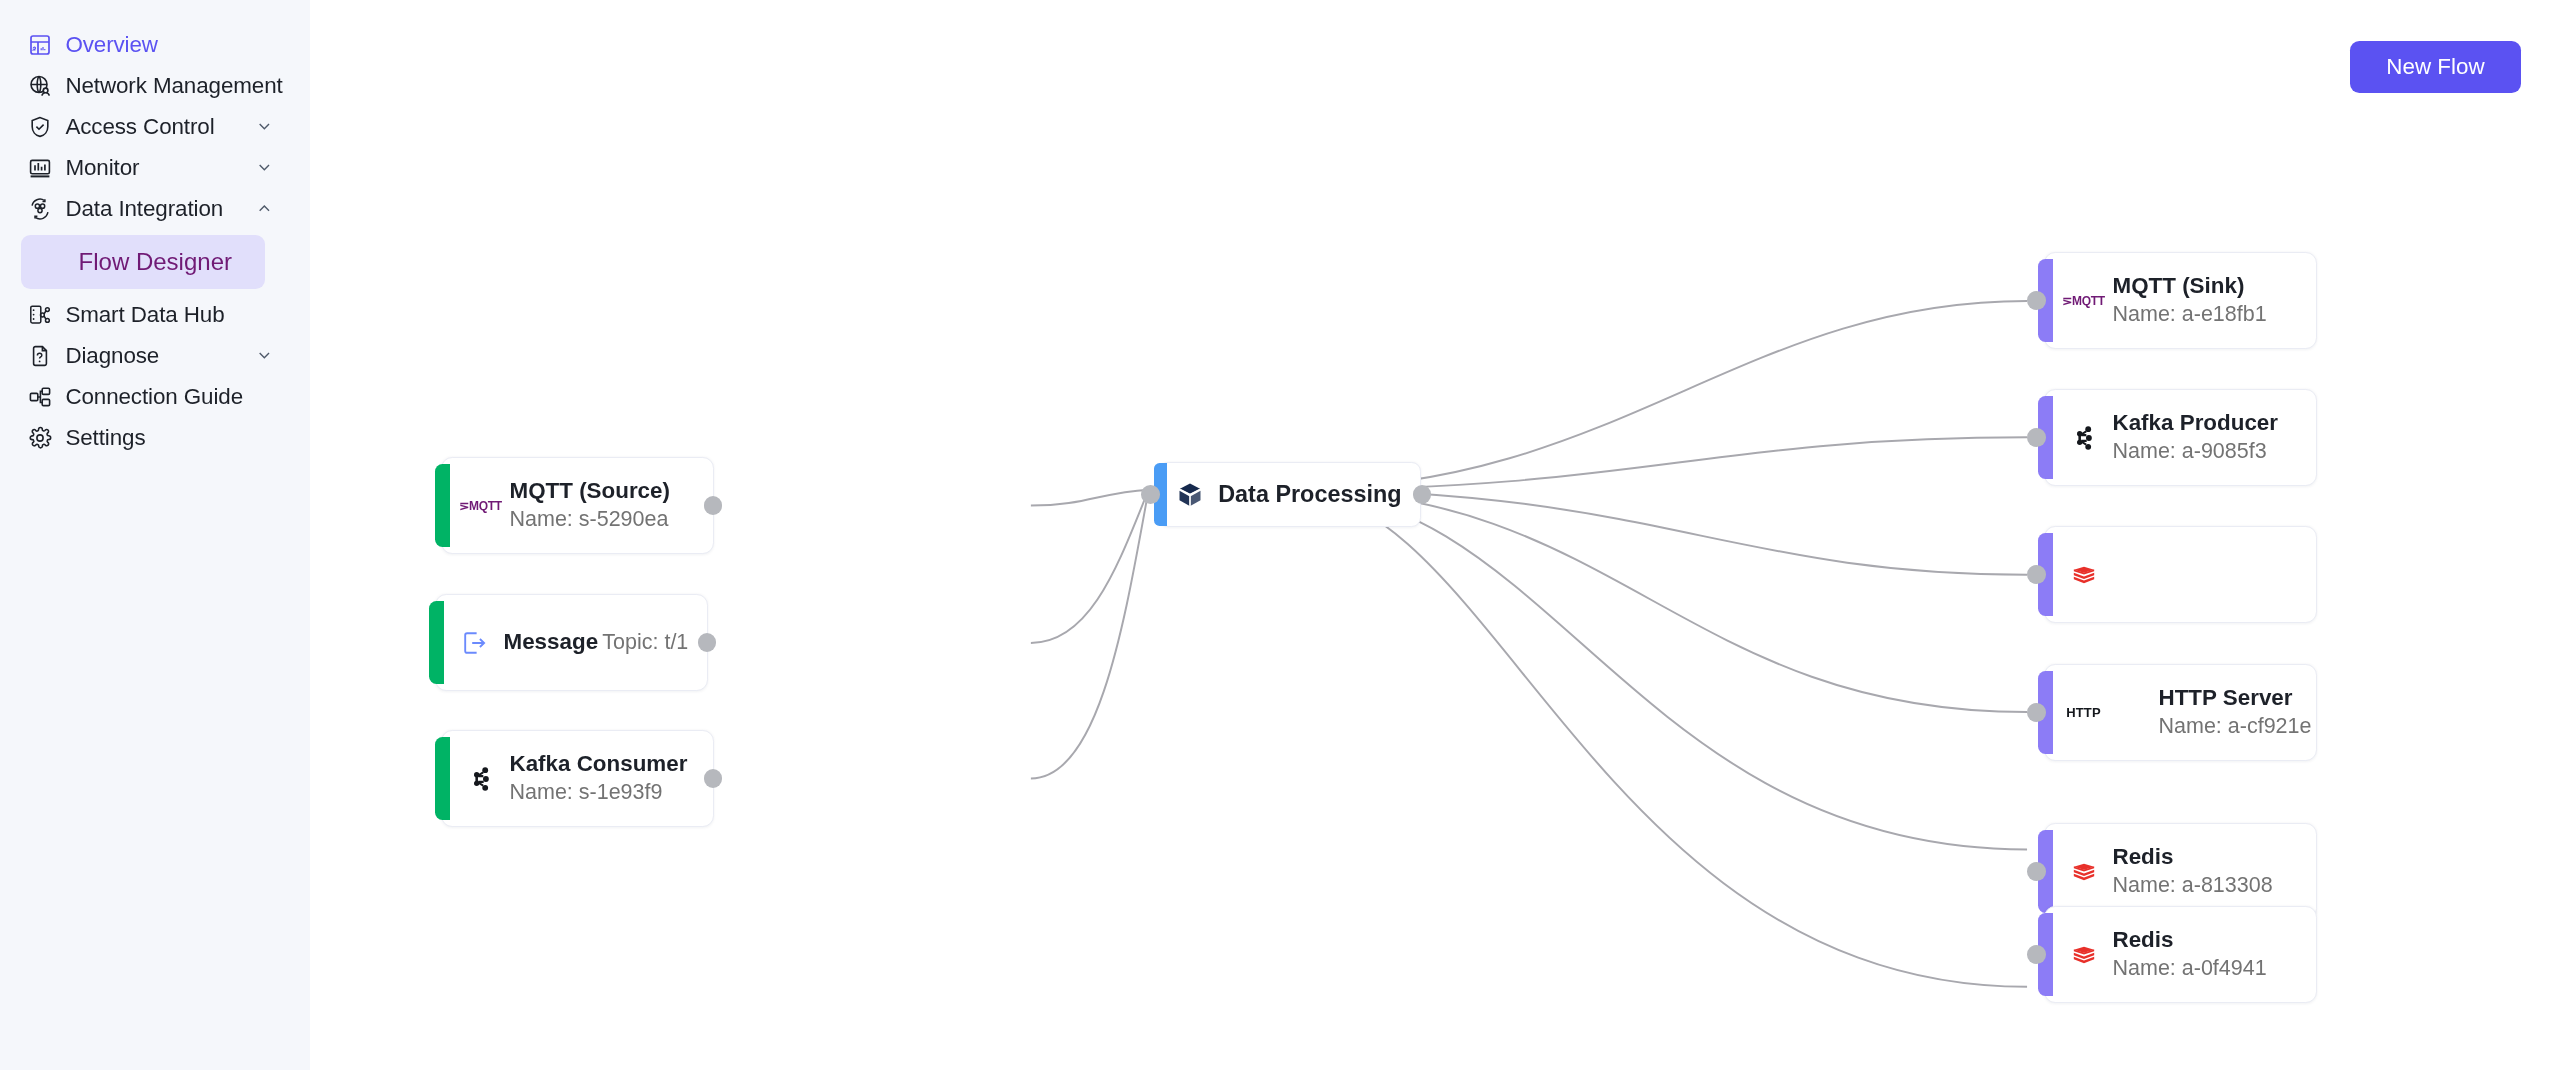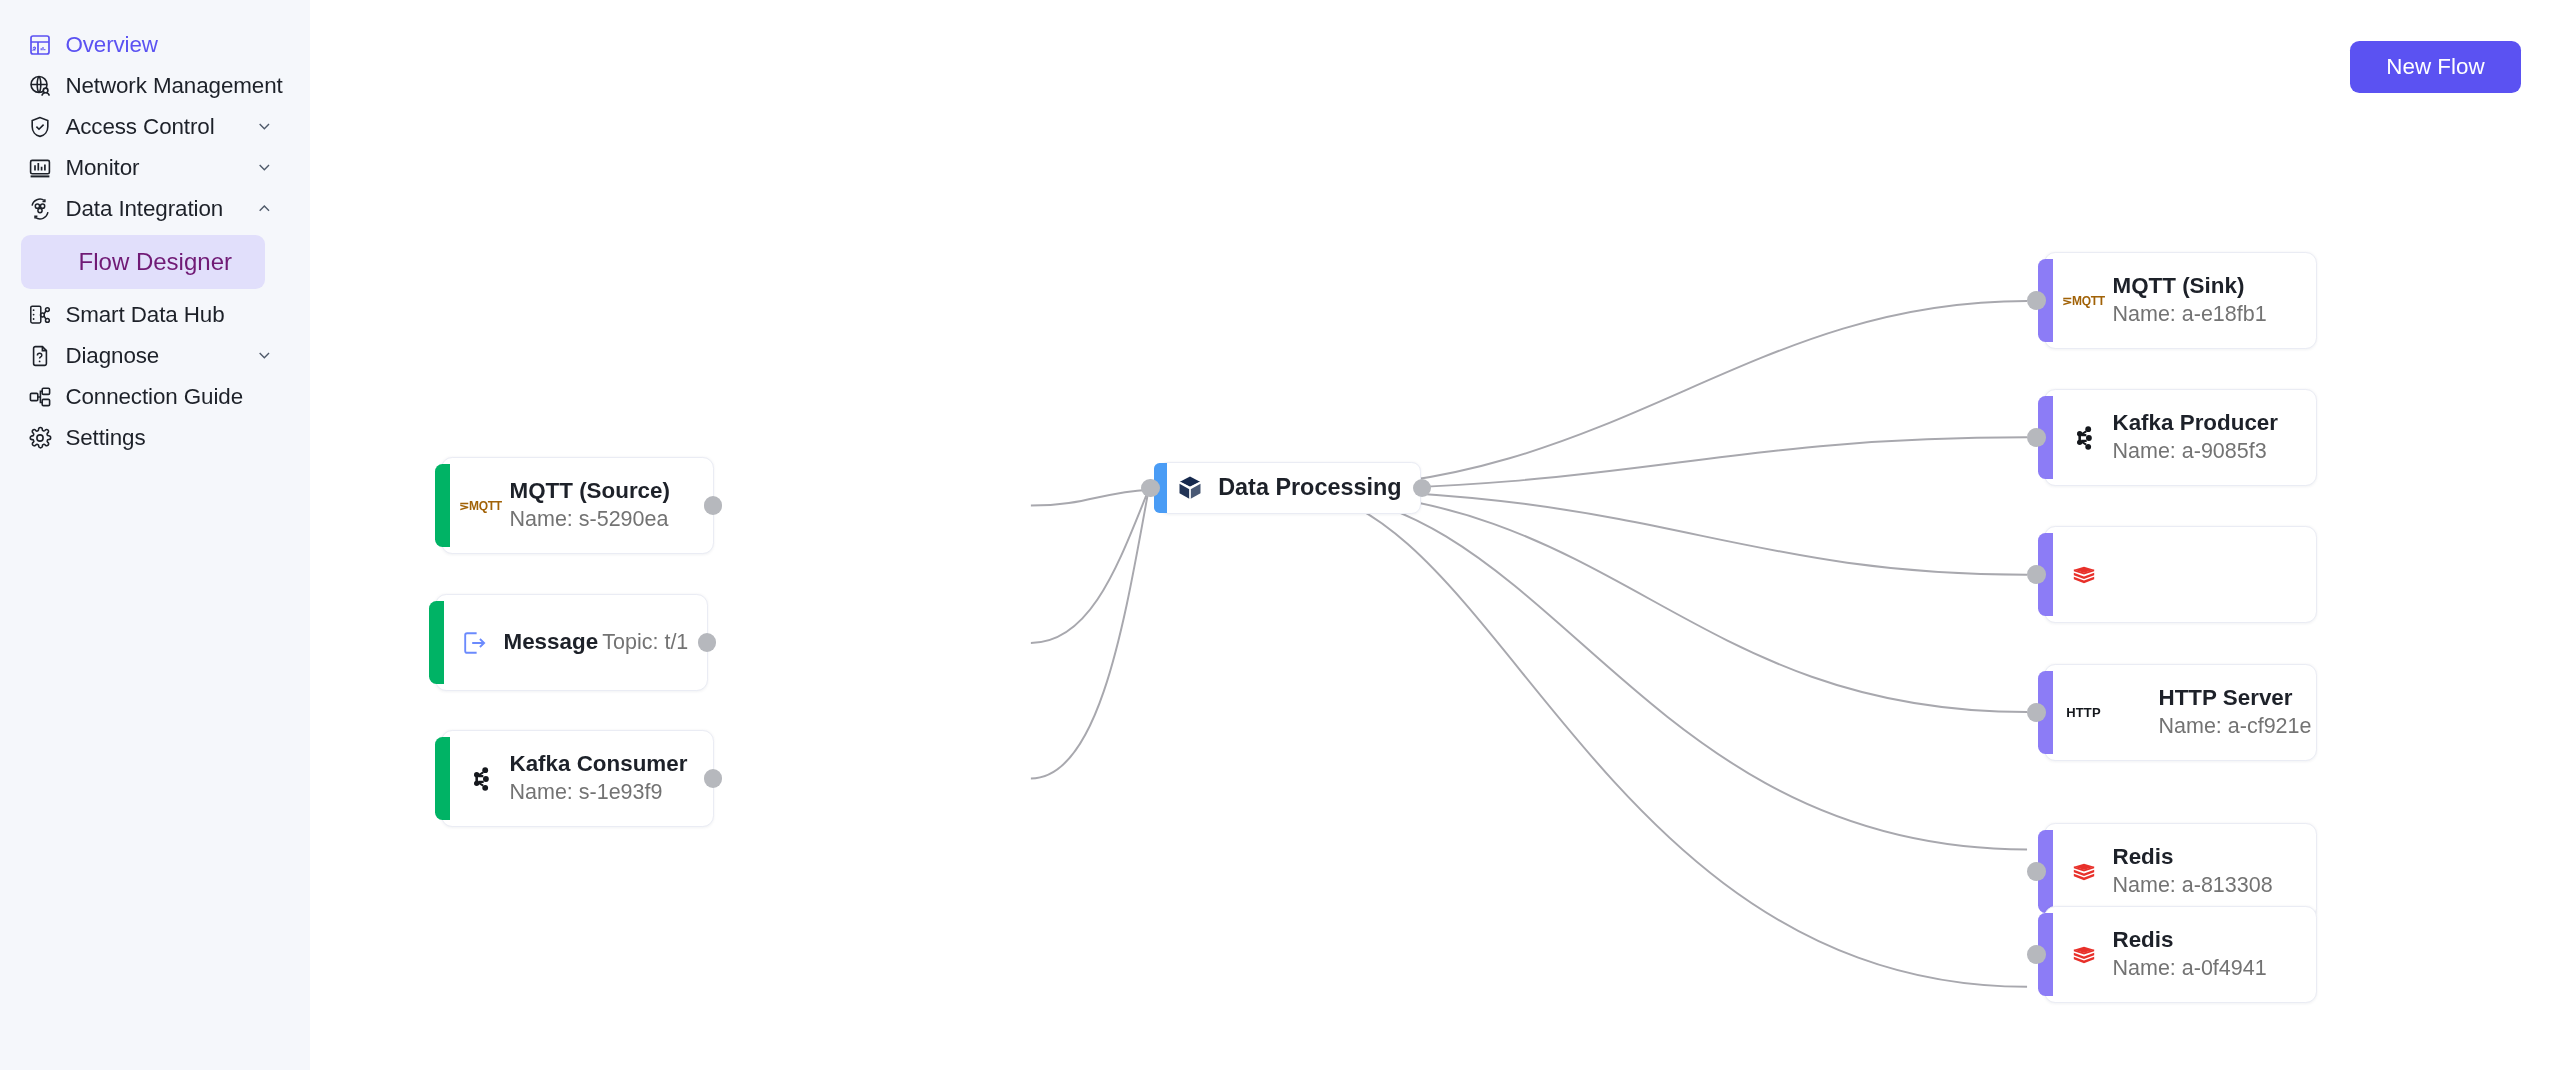--- a/index.html
+++ b/index.html
@@ -143,21 +143,21 @@
     background: #b6b8bd;
     top: 50%;
     margin-top: -9.3px;
     z-index: 4;
   }
   .handle.out { right: -9.3px; }
   .handle.in { left: -18px; }
   .node.proc .handle.out { right: -11.2px; }
   .node.proc .handle.in { left: -18.7px; }
 
-  .mqtt-logo { font-size: 12px; font-weight: bold; color: #a16207; letter-spacing: -0.3px; white-space: nowrap; }
+  .mqtt-logo { font-size: 12px; font-weight: bold; color: #701a75; letter-spacing: -0.3px; white-space: nowrap; }
   .http-logo { font-size: 13px; font-weight: bold; color: #15181d; letter-spacing: 0.2px; }
 </style>
 </head>
 <body>
 
 <div id="app">
 
   <nav id="sidebar">
 
     <div class="nav-item active">
@@ -358,21 +358,21 @@
           <path d="M13.4 5.6l-4 2.6.9 1.5 4-2.6zM13.4 18.4l-4-2.6.9-1.5 4 2.6z"></path>
         </svg>
       </span>
       <span class="ntext">
         <span class="ntitle">Kafka Consumer</span>
         <span class="nsub">Name: s-1e93f9</span>
       </span>
       <span class="handle out"></span>
     </div>
 
-    <div class="node proc" style="left:849px; top:462px; width:262px; height:52px;">
+    <div class="node proc" style="left:849px; top:462px; width:262px; height:65px;">
       <span class="bar" style="top:0; bottom:0; left:-5.6px; width:13px;"></span>
       <span class="nico" style="margin-left:13px; width:34px; flex:0 0 34px;">
         <svg width="28" height="28" viewBox="0 0 24 24" fill="#16294d">
           <path d="M12 2.2 3.4 6.6v.2l8.6 4.3 8.6-4.3v-.2z"></path>
           <path d="M3 8.4v8.2l8.4 4.6V13z" opacity=".95"></path>
           <path d="M21 8.4v8.2l-8.4 4.6V13z" opacity=".78"></path>
           <path d="M3.6 7.1 12 11.4l8.4-4.3" fill="none" stroke="#ffffff" stroke-width=".9"></path>
           <path d="M12 11.5v9.4" fill="none" stroke="#ffffff" stroke-width=".9"></path>
         </svg>
       </span>

